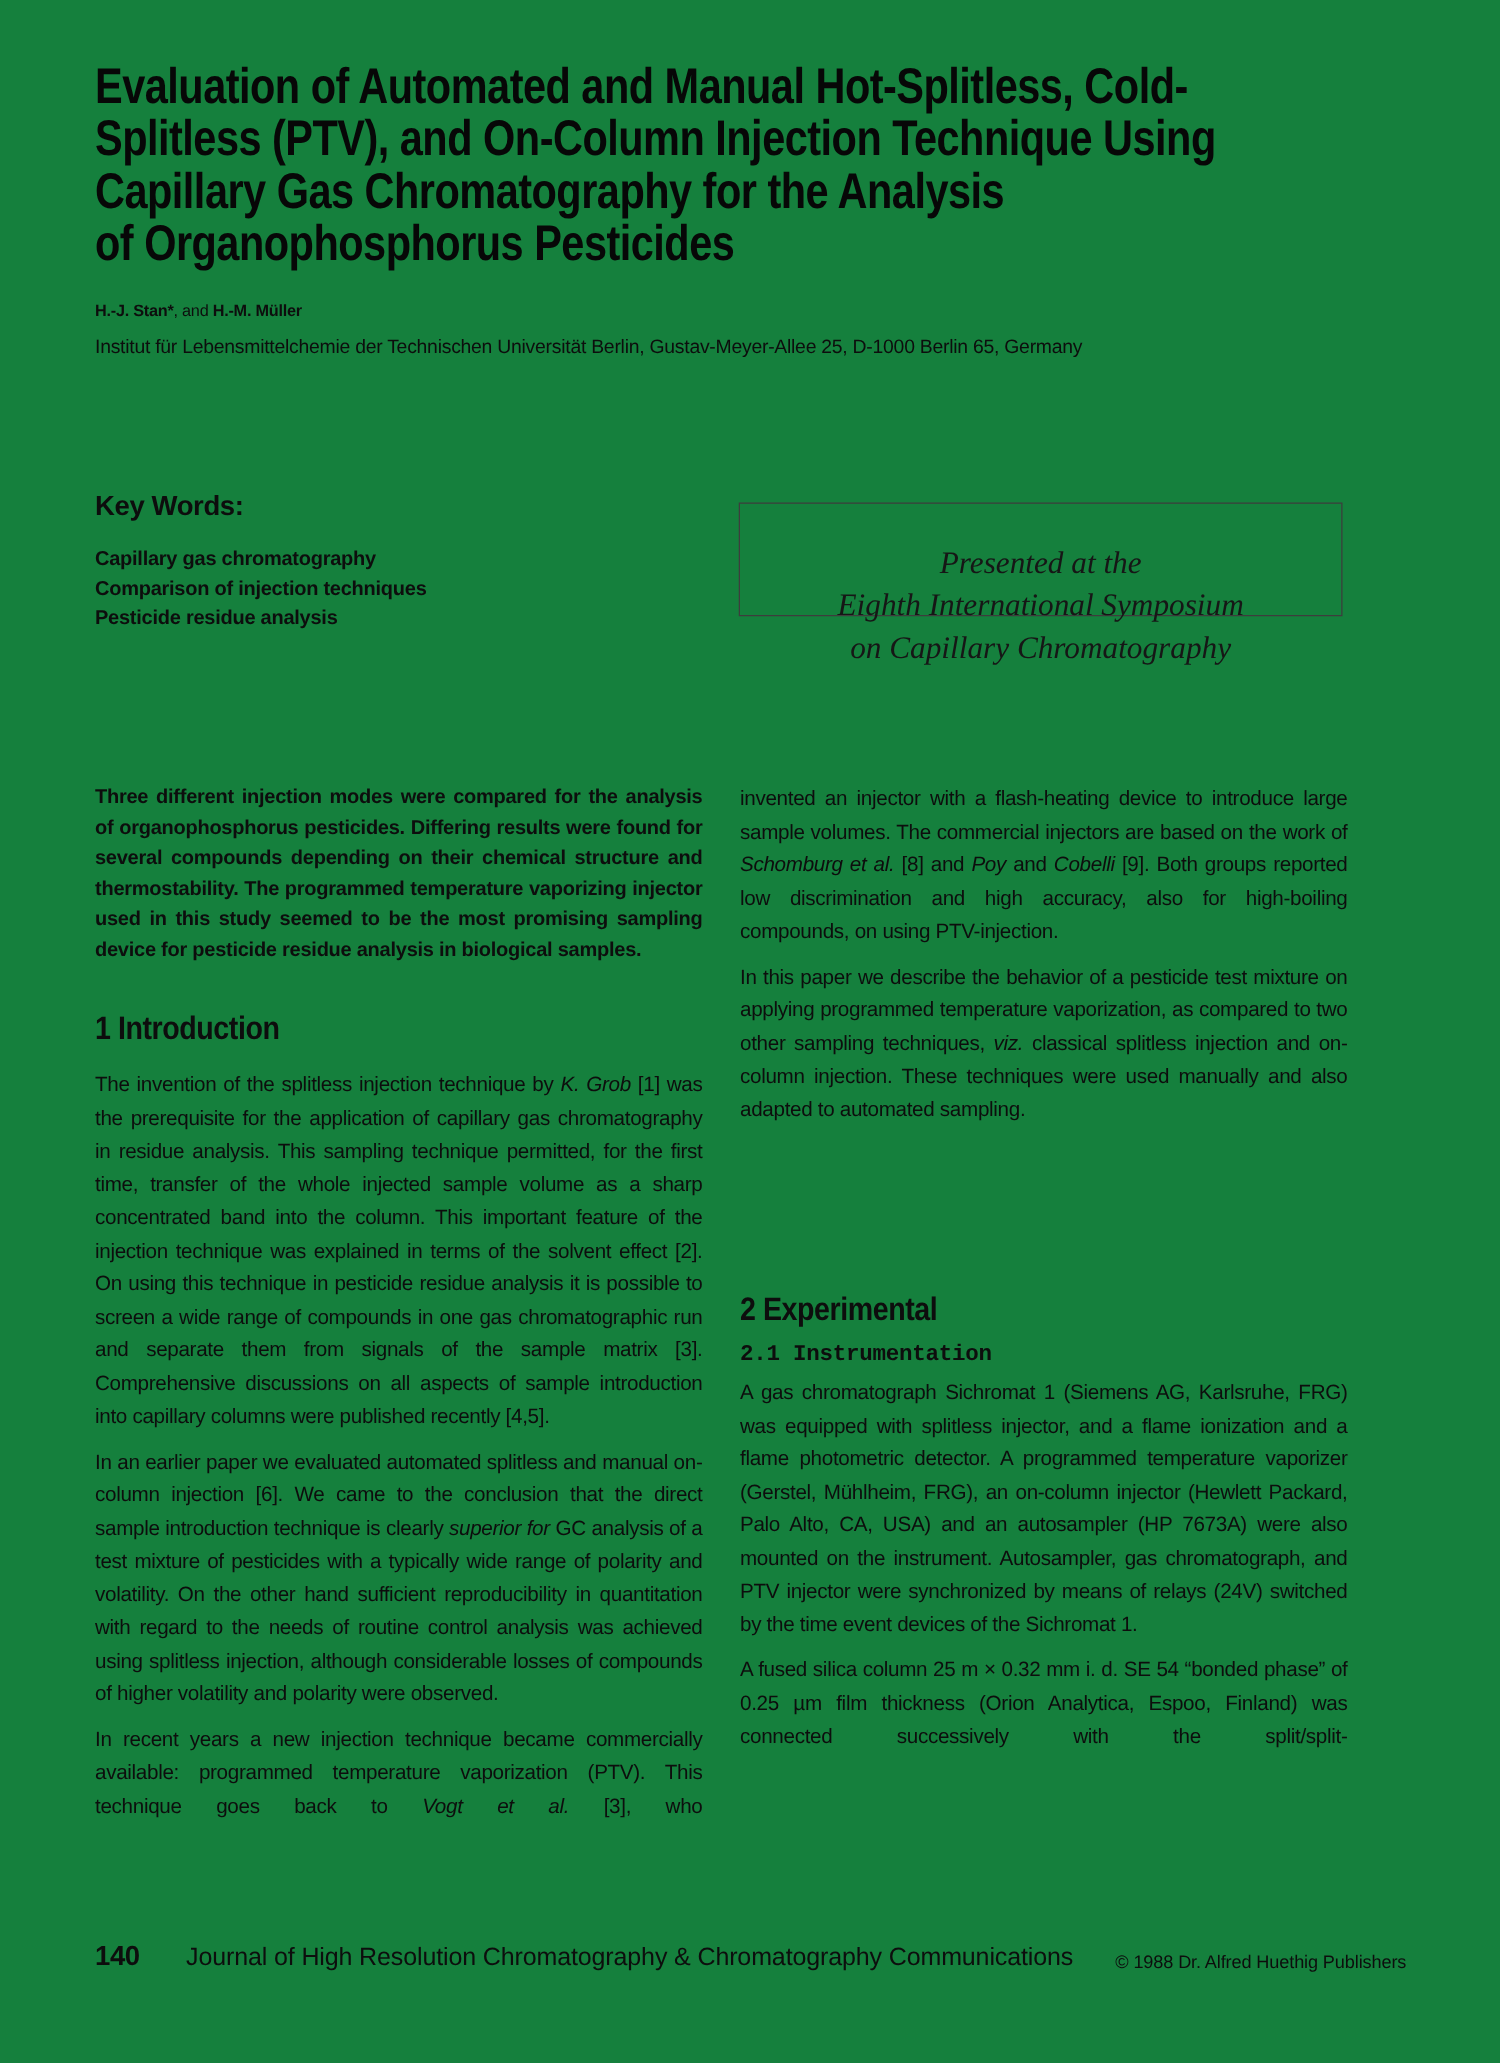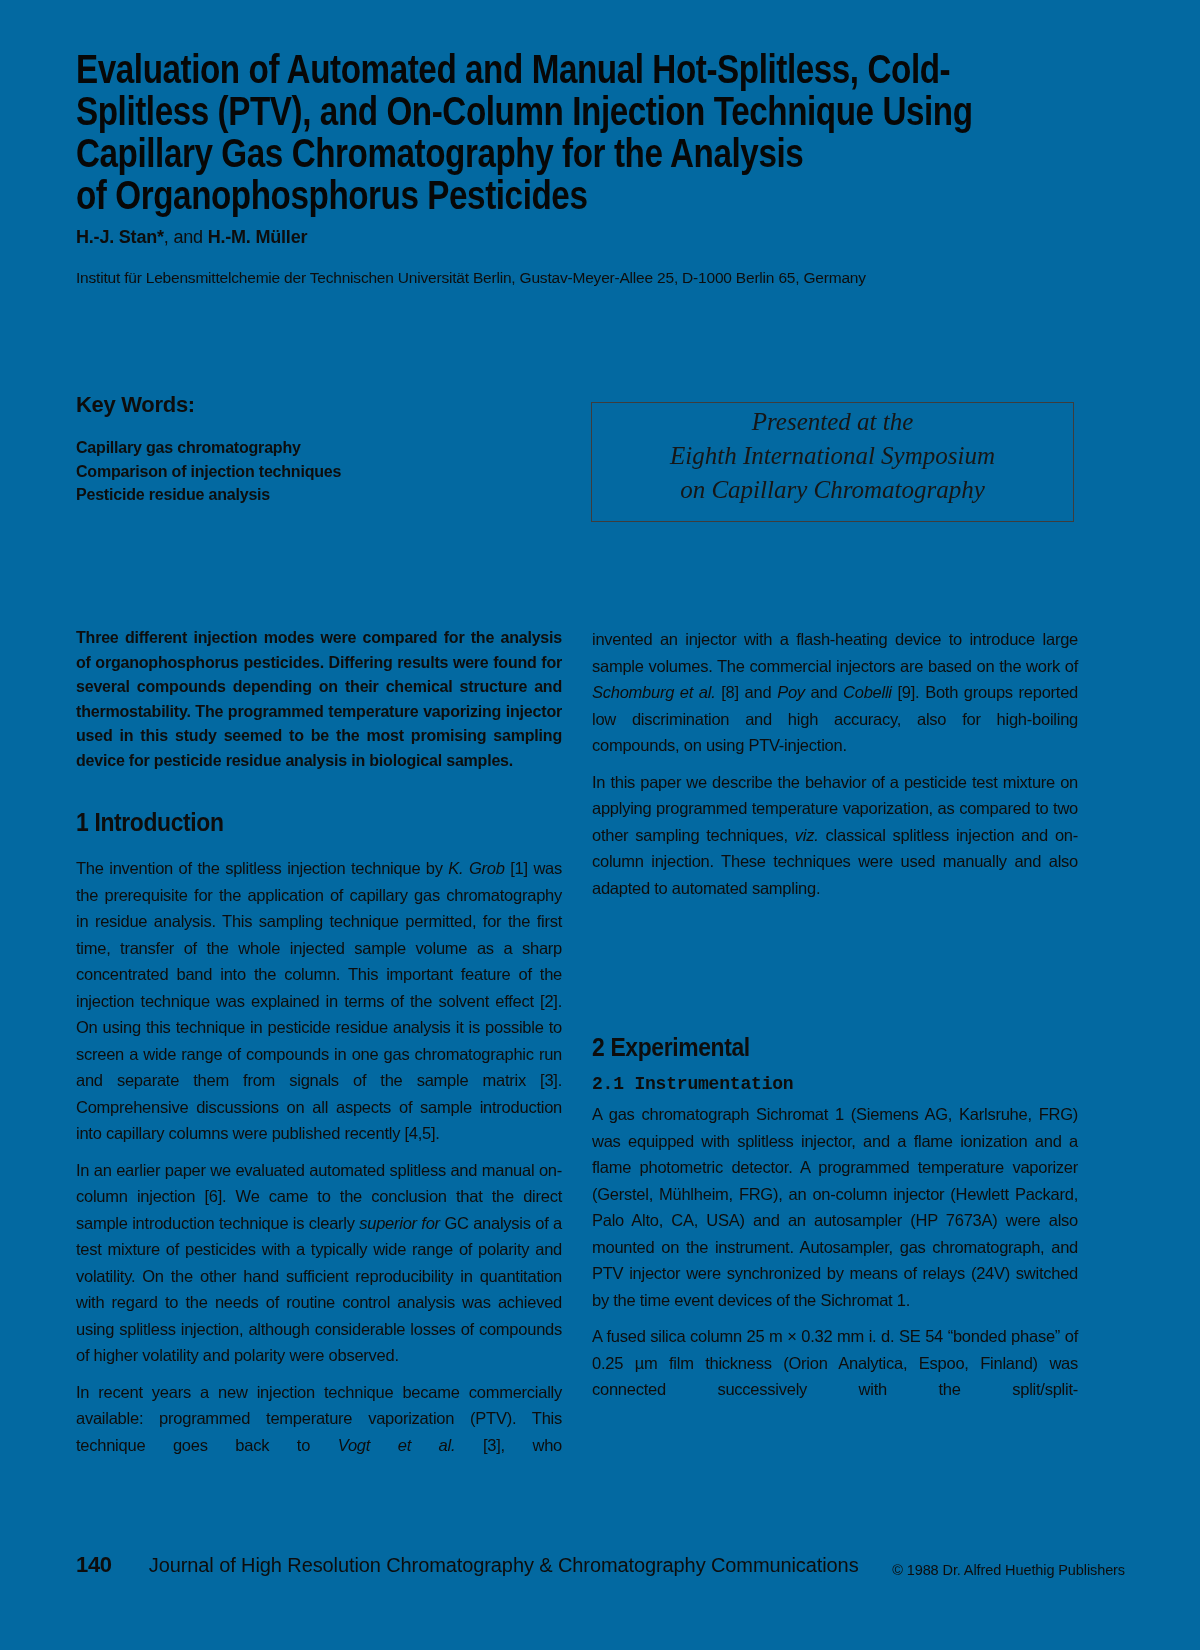--- a/index.html
+++ b/index.html
@@ -1,20 +1,20 @@
 <!DOCTYPE html>
 <html><head>
 <meta charset="utf-8">
 <style>
   html, body { margin: 0; padding: 0; background: #e8e8e8; }
   .page {
     position: relative;
     width: 1200px;
     height: 1650px;
-    background: #0369a1;
+    background: #15803d;
     color: #0d0d0d;
     font-family: "Liberation Sans", sans-serif;
     overflow: hidden;
     margin: 0 auto;
   }
   .title {
     position: absolute;
     left: 76px;
     top: 48px;
     width: 1190px;
@@ -24,22 +24,22 @@
     line-height: 42px;
     letter-spacing: -0.5px;
     white-space: pre-line;
     transform: scaleX(0.83);
     transform-origin: 0 0;
     color: #070707;
   }
   .authors {
     position: absolute;
     left: 76px;
-    top: 227px;
-    font-size: 18px;
+    top: 241px;
+    font-size: 13px;
     letter-spacing: -0.2px;
   }
   .authors .bd { font-weight: bold; }
   .affiliation {
     position: absolute;
     left: 76px;
     top: 269px;
     font-size: 15.5px;
     letter-spacing: -0.2px;
   }
@@ -59,24 +59,24 @@
     font-size: 16px;
     line-height: 23.5px;
     letter-spacing: -0.2px;
     white-space: pre-line;
   }
   .presented-box {
     position: absolute;
     left: 591px;
     top: 402px;
     width: 483px;
-    height: 120px;
+    height: 91px;
     box-sizing: border-box;
     border: 1.5px solid #3d3d3d;
-    padding-top: 2px;
+    padding-top: 31px;
     text-align: center;
     font-family: "Liberation Serif", serif;
     font-style: italic;
     font-size: 25px;
     line-height: 34px;
     white-space: pre-line;
     color: #161616;
   }
   .col { position: absolute; width: 486px; }
   .left-col { left: 76px; top: 626px; }

